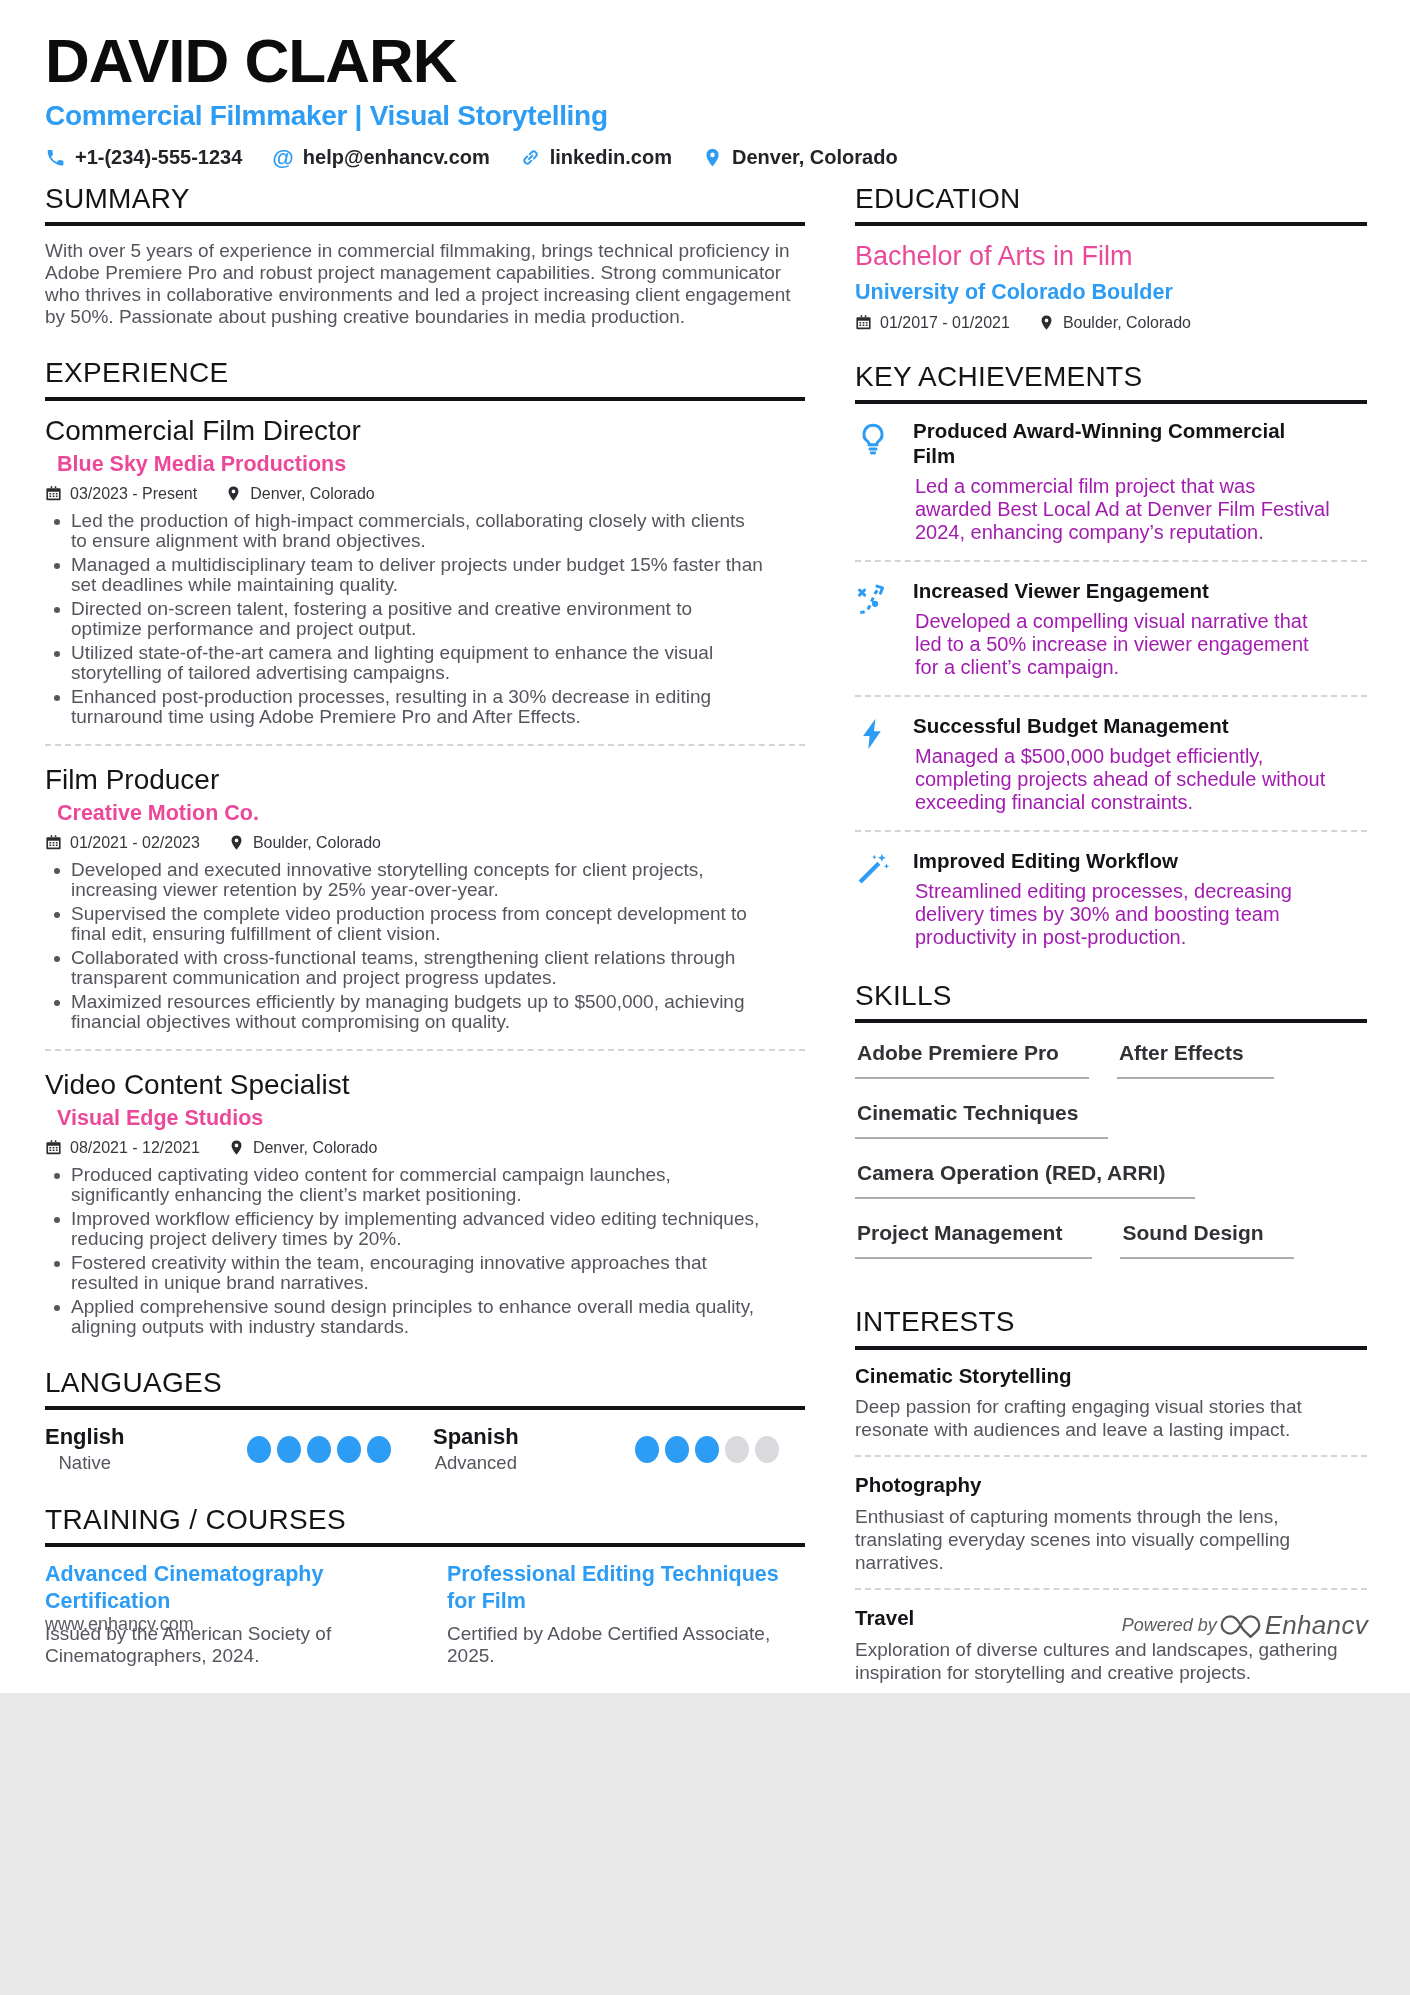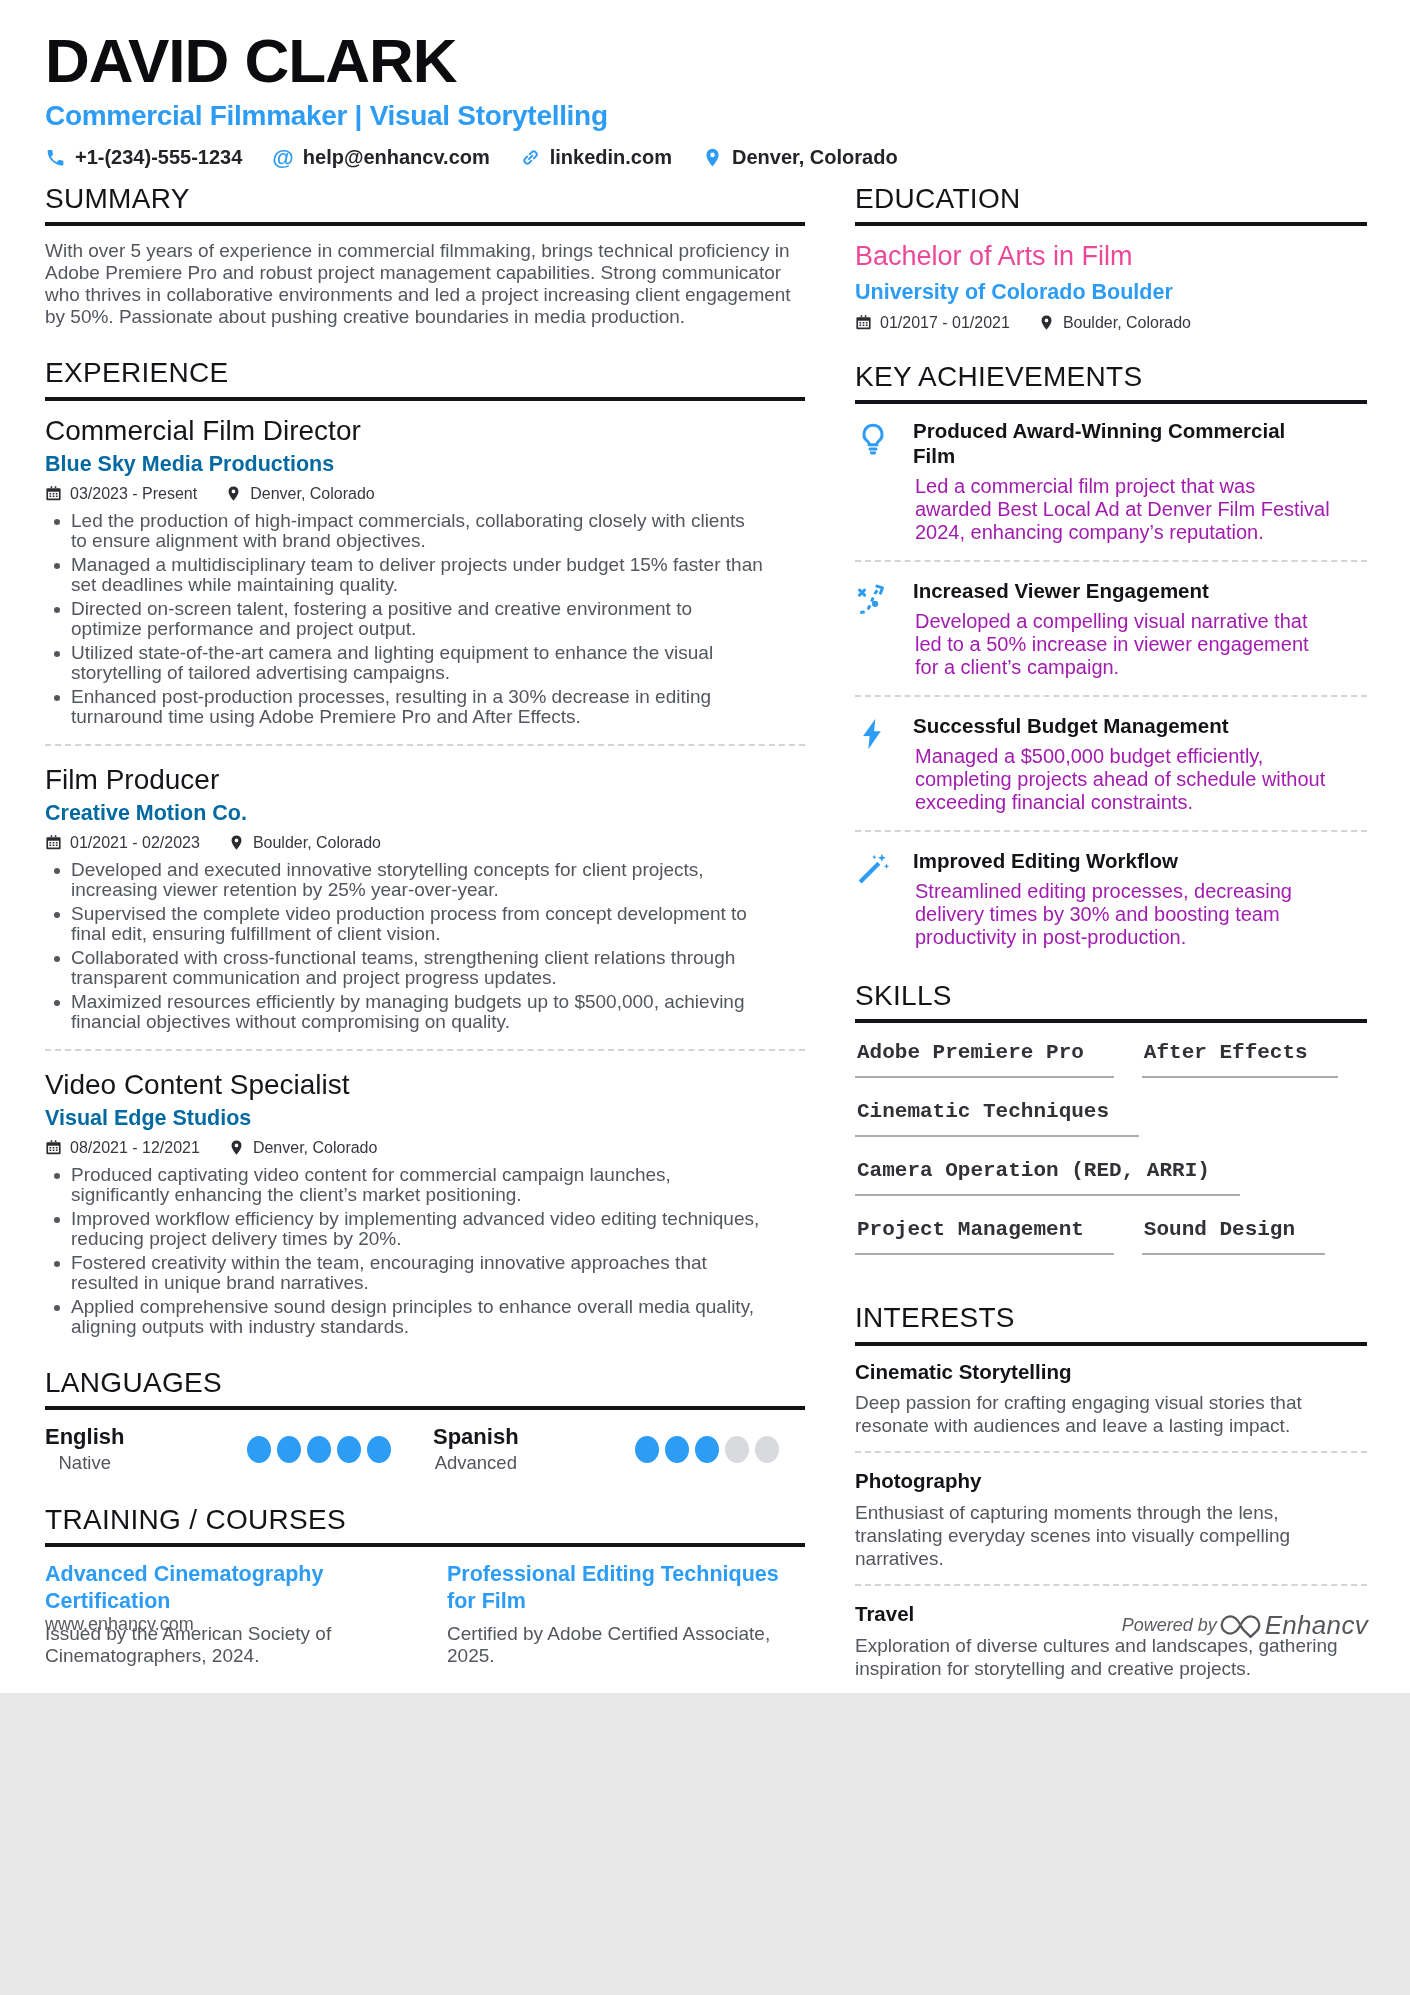--- a/index.html
+++ b/index.html
@@ -19,21 +19,21 @@
   .col-left{position:absolute;left:45px;top:168px;width:760px;}
   .col-right{position:absolute;left:855px;top:168px;width:512px;}
   .section{margin-top:30px;}
   .section:first-child{margin-top:0;}
   .sec-h{font-size:28px;font-weight:400;color:#141418;letter-spacing:.3px;line-height:1.05;
          padding-bottom:9px;border-bottom:4px solid #141418;margin:16px 0 14px 0;}
   .body-text{font-size:19px;line-height:22px;color:#53565c;margin:0;}
   
   .job{margin-top:6px;}
   .job-title{font-size:28px;font-weight:400;color:#16161a;margin:0 0 5px 0;line-height:1.15;}
-  .company{font-size:21.5px;font-weight:700;color:#0369a1;margin:0 0 7px 0;line-height:1.2;}
+  .company{font-size:21.5px;font-weight:700;color:#ec4899;margin:0 0 7px 12px;line-height:1.2;}
   .meta-row{display:flex;align-items:center;gap:28px;font-size:16px;color:#36383d;margin:0 0 8px 0;}
   .meta-item{display:inline-flex;align-items:center;gap:8px;}
   .micon{width:17px;height:17px;flex:0 0 auto;}
   ul.bullets{list-style:none;margin:0;padding:0;}
   ul.bullets li{position:relative;padding-left:26px;margin-bottom:3px;font-size:19px;line-height:20.5px;color:#53565c;max-width:692px;}
   ul.bullets li::before{content:"";position:absolute;left:9px;top:8px;width:6px;height:6px;border-radius:50%;background:#53565c;}
   hr.dash{border:0;border-top:2px dashed #d3d4d8;margin:16px 0 18px 0;}
   
   .lang-row{display:flex;gap:16px;text-align:center;}
   .lang-item{flex:1;display:flex;align-items:center;}
@@ -51,21 +51,21 @@
   .school{font-size:21.5px;font-weight:700;color:#2d9cf4;margin:0 0 8px 0;line-height:1.2;}
   
   .ach-item{display:flex;gap:22px;}
   .ach-icon{width:36px;height:38px;flex:0 0 auto;padding-top:2px;}
   .ach-title{font-size:20.5px;font-weight:700;color:#141418;margin:0 0 7px 0;line-height:25px;max-width:420px;}
   .ach-desc{font-size:20px;line-height:23px;color:#a21caf;margin:2px;max-width:420px;}
   hr.dash-sm{border:0;border-top:2px dashed #d3d4d8;margin:14px 0 16px 0;}
   
   .skills-wrap{display:flex;flex-wrap:wrap;column-gap:28px;}
   .skill{font-size:21px;font-weight:700;color:#303236;padding:4px 30px 12px 2px;margin-bottom:18px;
-         border-bottom:2px solid #aaabb0;white-space:nowrap;font-family:Liberation Mono, monospace;}
+         border-bottom:2px solid #aaabb0;white-space:nowrap;}
   
   .int-title{font-size:20.5px;font-weight:700;color:#141418;margin:0 0 7px 0;line-height:1.2;}
   .int-desc{font-size:19px;line-height:23px;color:#53565c;margin:0;}
   
   .footer-left{position:absolute;left:45px;bottom:58px;font-size:18px;color:#5a5c60;}
   .footer-right{position:absolute;right:42px;bottom:52px;display:flex;align-items:center;font-style:italic;}
   .powered{font-size:18px;color:#5a5c60;}
   .brand{font-size:26px;color:#55575b;letter-spacing:.3px;}
   .logo{width:48px;height:32px;}
 </style>

